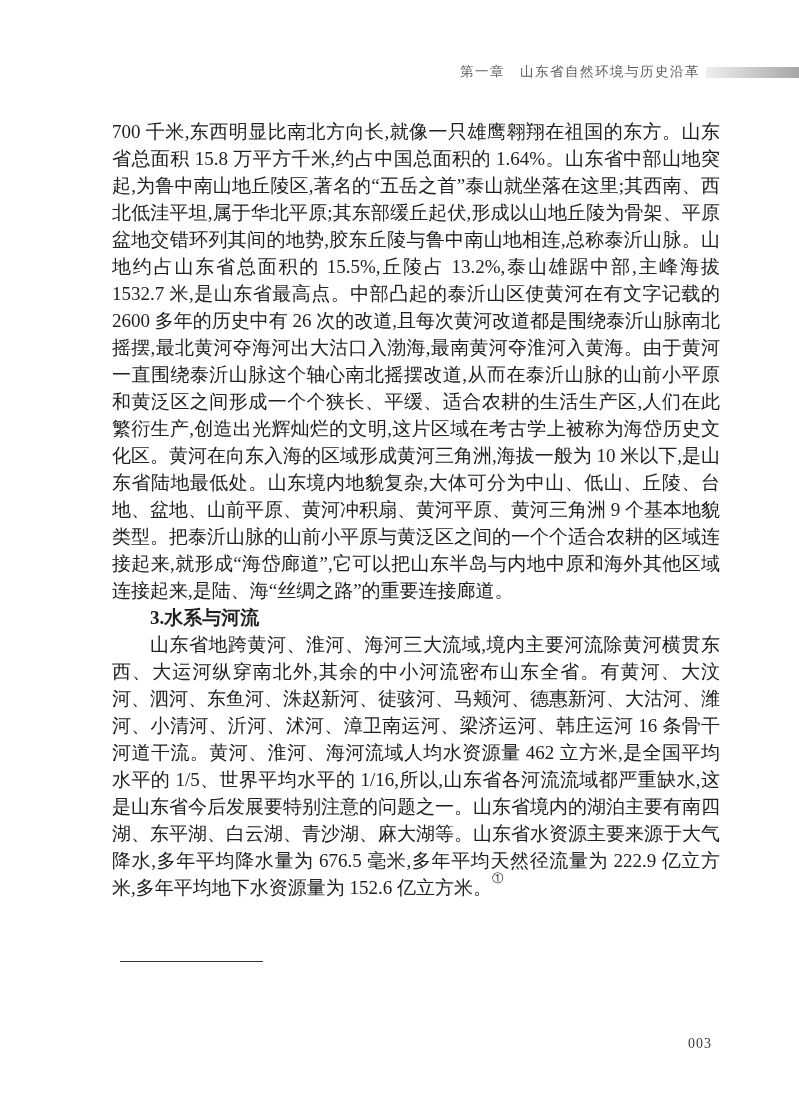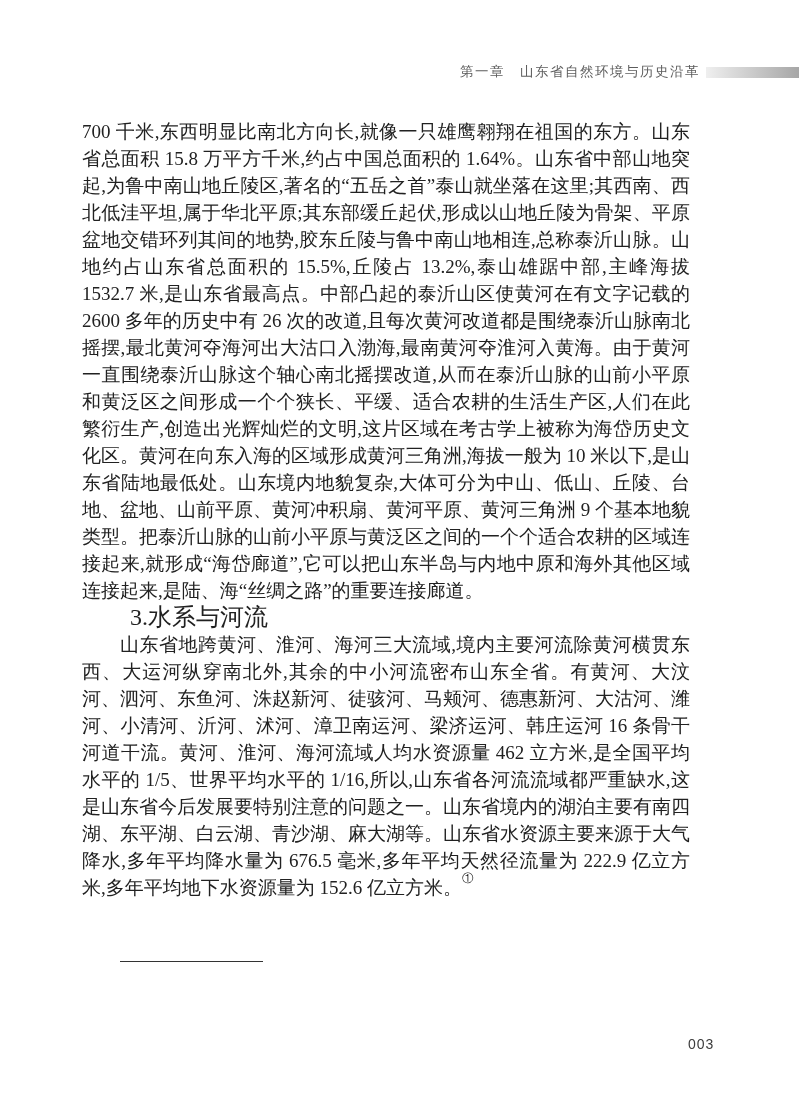--- a/index.html
+++ b/index.html
@@ -29,35 +29,35 @@
     top: 67px;
     left: 706px;
     right: 0;
     height: 11px;
     background: linear-gradient(to right, var(--bar-light, #efefef), var(--bar-dark, #a6a6a6));
   }
 
   
   .body-text {
     position: absolute;
-    left: 82px;
+    left: 112px;
     top: 118px;
     width: 608px;
     font-size: 19px;
     line-height: 27px;
     text-align: justify;
     text-justify: inter-character;
     color: var(--text, #212121);
   }
   .para { text-align: justify; }
   .indent { text-indent: 2em; }
   .section-heading {
-    font-weight: normal;
+    font-weight: bold;
     text-indent: 2em;
-    font-size: 24px;
+    font-size: 19px;
     line-height: 27px;
   }
   .fnref {
     font-size: 11.5px;
     position: relative;
     top: -0.45em;
     line-height: 0;
   }
 
   
@@ -83,21 +83,21 @@
   .fnmark { margin-right: 14px; }
 
   
   .page-number {
     position: absolute;
     left: 688px;
     top: 1036px;
     font-size: 14px;
     letter-spacing: 1px;
     color: #3c3c3c;
-    font-family: Liberation Sans, sans-serif;
+    font-family: Liberation Serif, serif;
   }
 </style>
 </head>
 <body>
 
 <div class="page">
 
   <div class="header-title">第一章　山东省自然环境与历史沿革</div>
   <div class="header-bar"></div>
 

